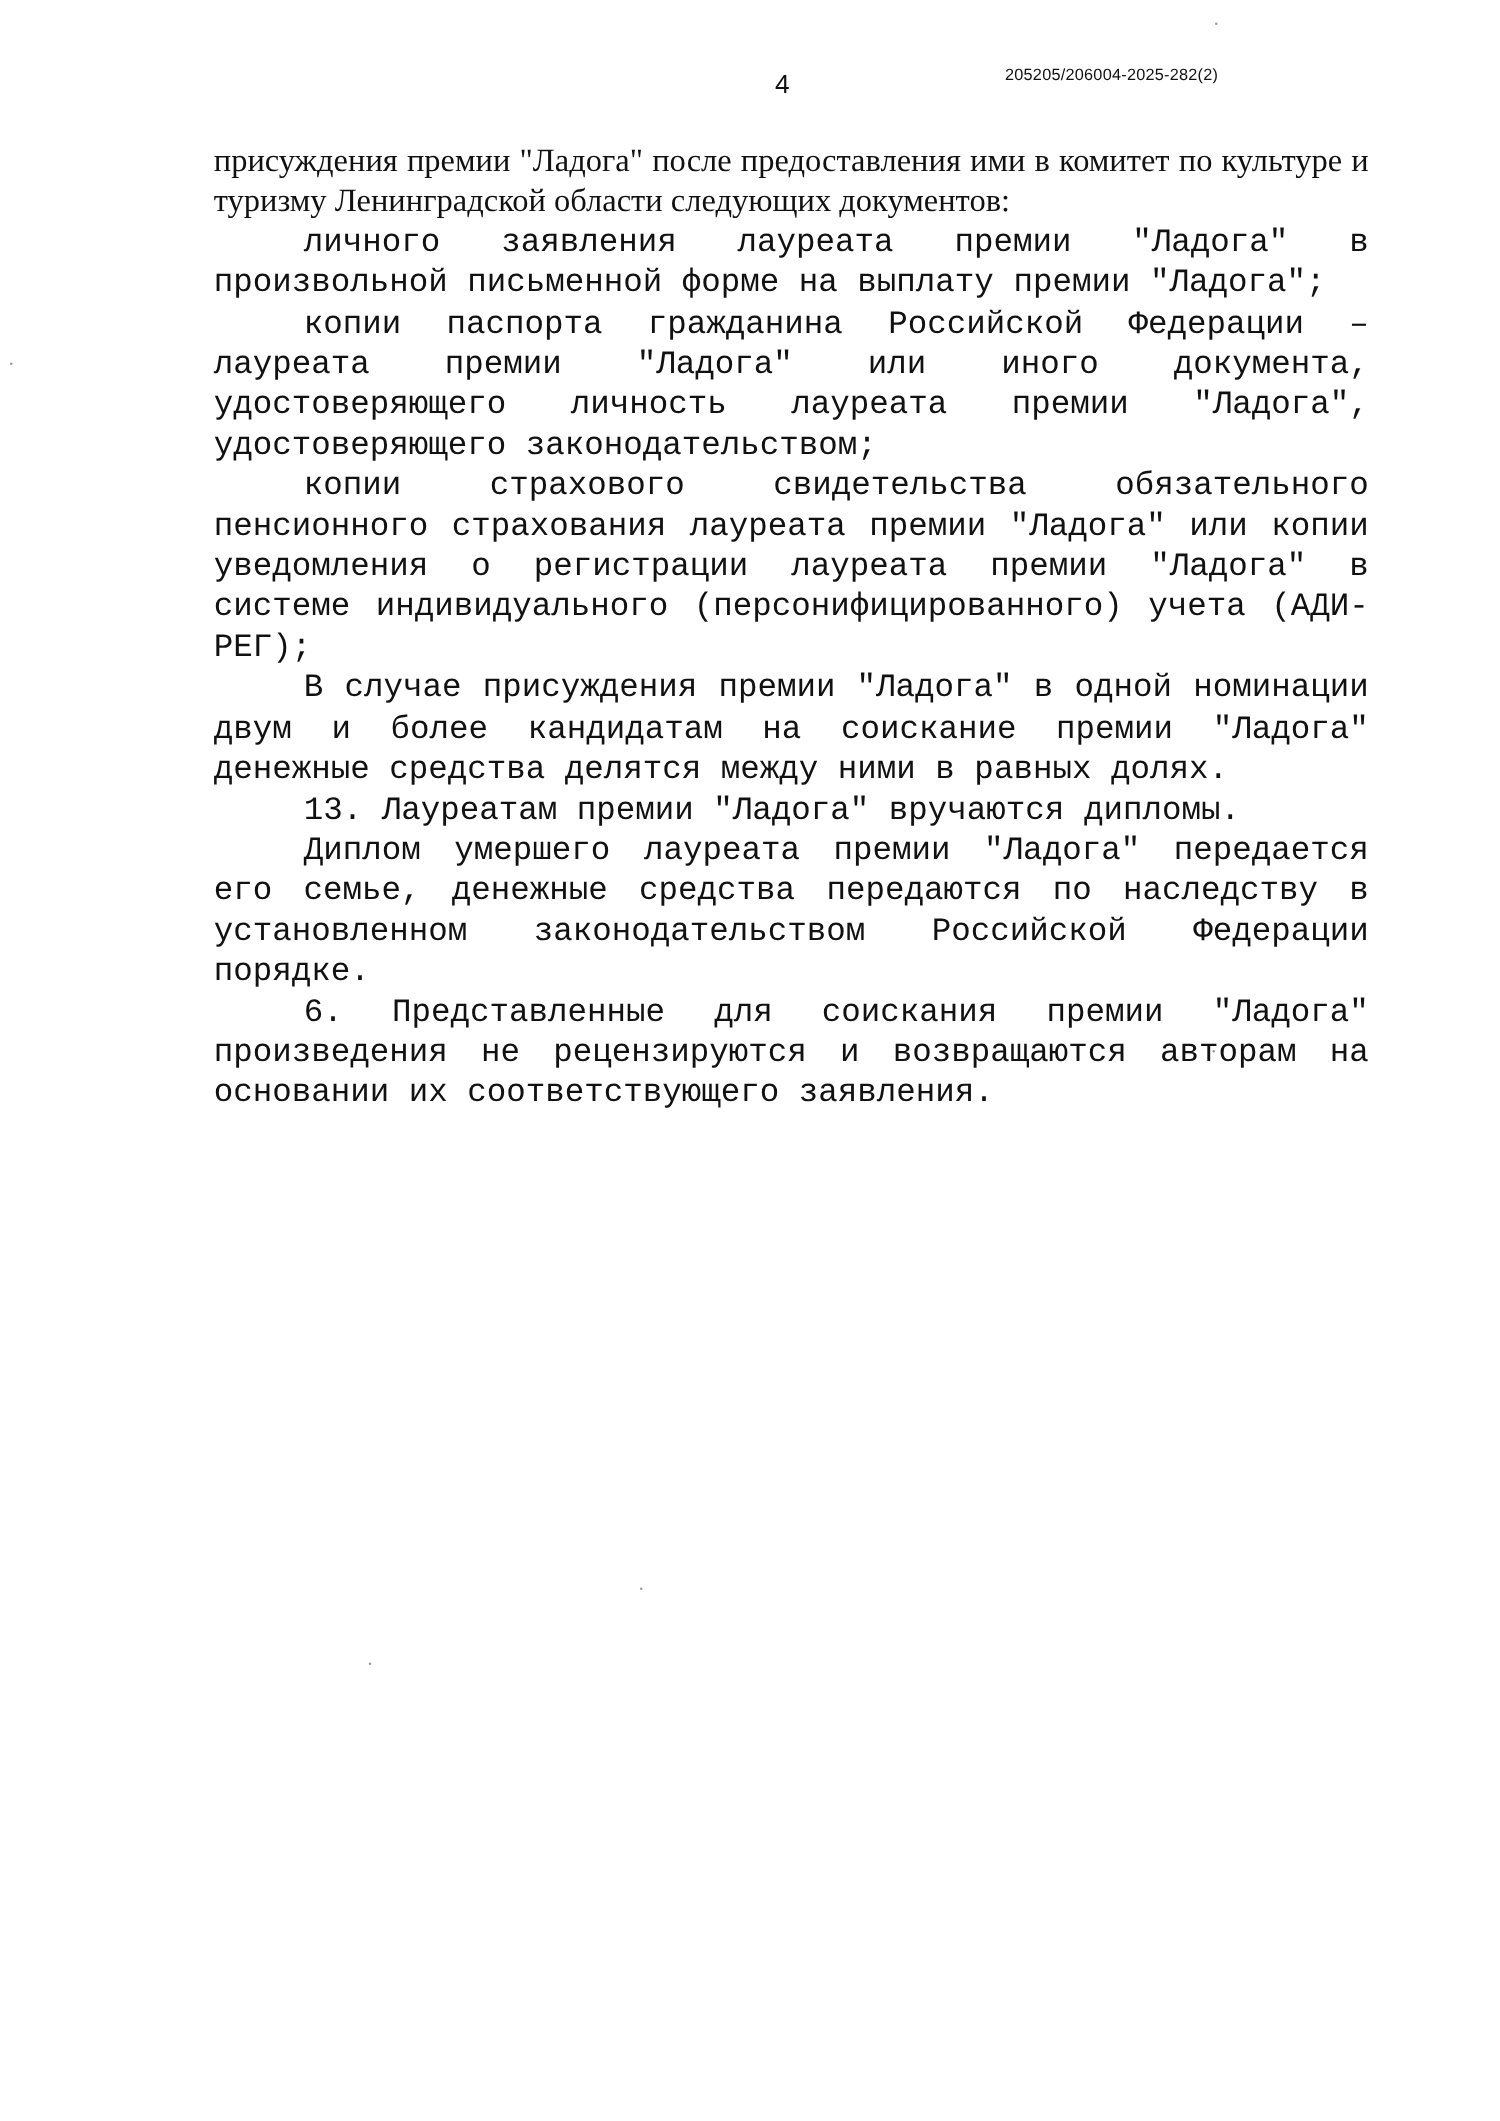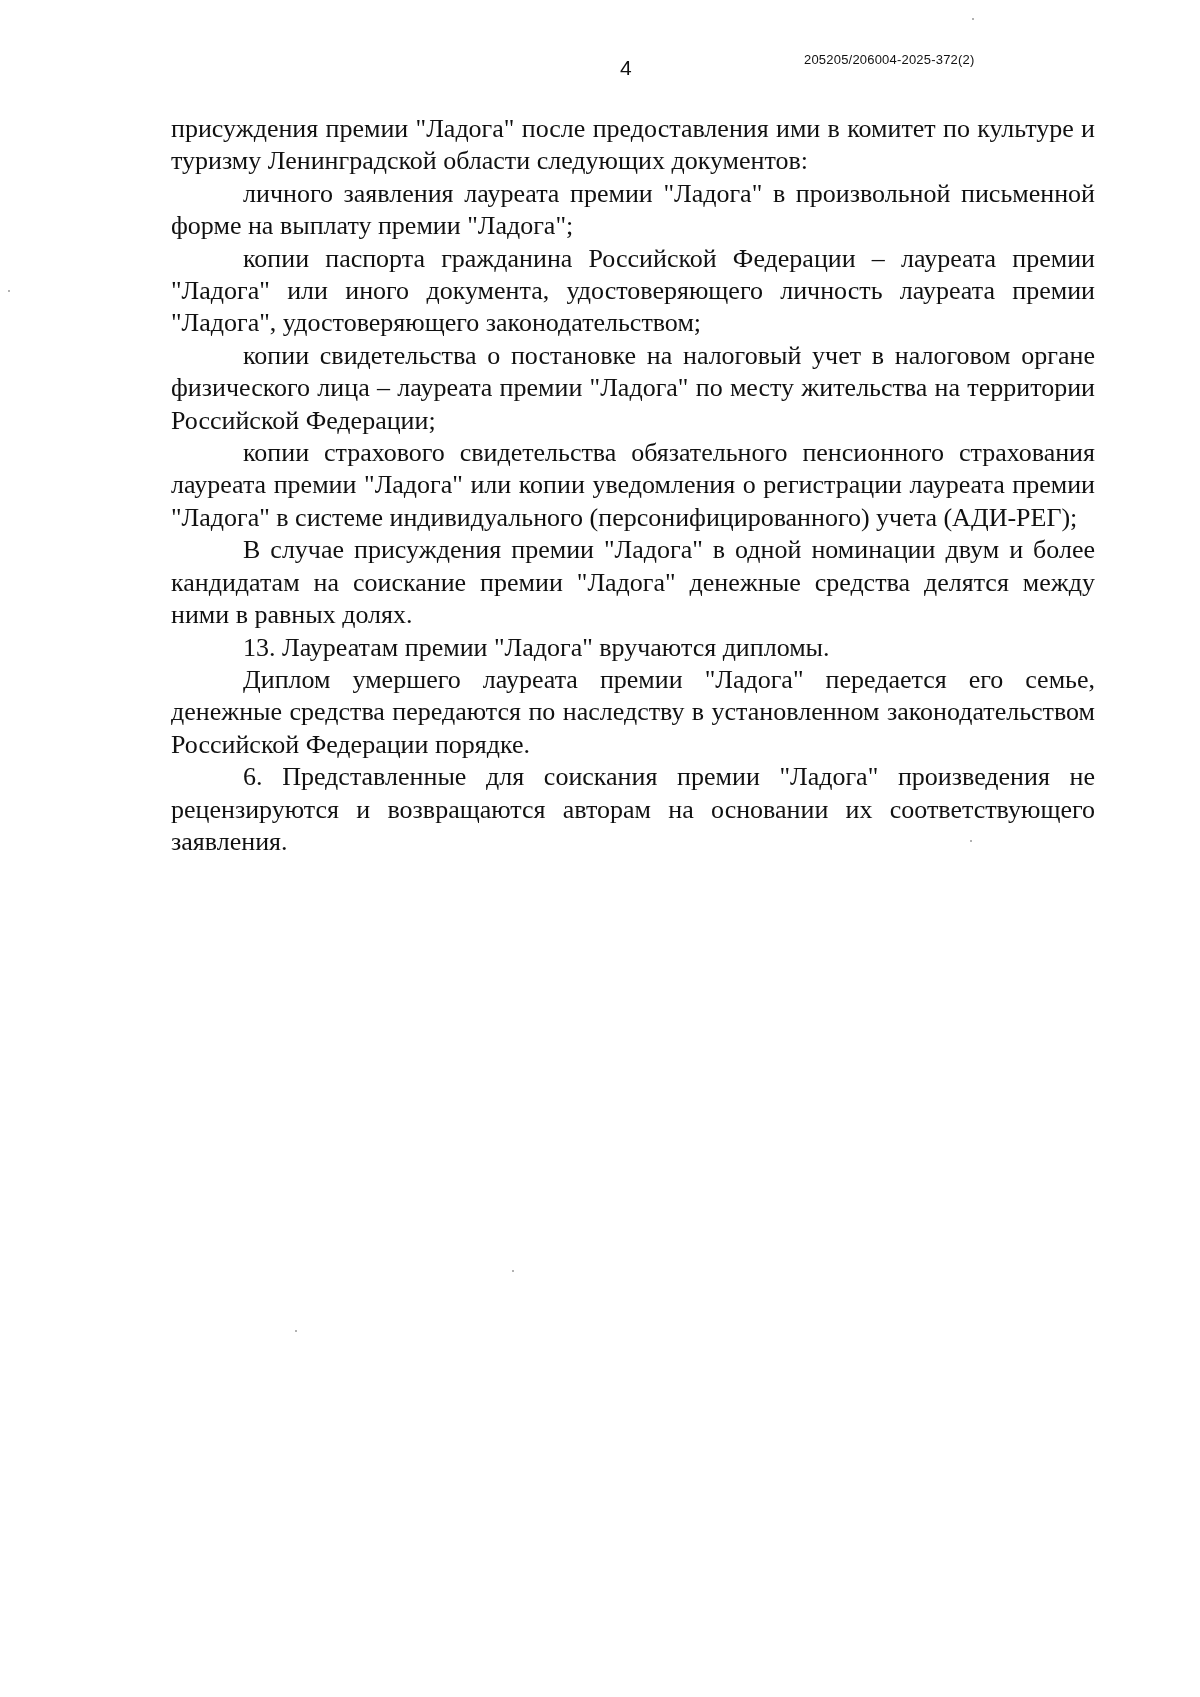--- a/index.html
+++ b/index.html
@@ -33,40 +33,39 @@
       width: 924px;
     }
     .para {
       margin: 0;
       font-size: 26px;
       line-height: 32.4px;
       text-align: justify;
       text-align-last: left;
       transform-origin: left top;
     }
-    .para.indent { text-indent: 72px; }
+    .para.indent { text-indent: 72px; font-family: Liberation Mono, monospace; }
     .para.noindent { text-indent: 0; }
     .specks span {
       position: absolute;
       width: 2px; height: 2px;
       background: #999;
       border-radius: 1px;
     }
   </style>
 </head>
 <body>
 
 <div class="page-number">4</div>
-<div class="doc-id">205205/206004-2025-372(2)</div>
+<div class="doc-id">205205/206004-2025-282(2)</div>
 
 <div class="body-text">
   <p class="para noindent">присуждения премии "Ладога" после предоставления ими в комитет по культуре и туризму Ленинградской области следующих документов:</p>
   <p class="para indent">личного заявления лауреата премии "Ладога" в произвольной письменной форме на выплату премии "Ладога";</p>
   <p class="para indent">копии паспорта гражданина Российской Федерации – лауреата премии "Ладога" или иного документа, удостоверяющего личность лауреата премии "Ладога", удостоверяющего законодательством;</p>
-  <p class="para indent">копии свидетельства о постановке на налоговый учет в налоговом органе физического лица – лауреата премии "Ладога" по месту жительства на территории Российской Федерации;</p>
   <p class="para indent">копии страхового свидетельства обязательного пенсионного страхования лауреата премии "Ладога" или копии уведомления о регистрации лауреата премии "Ладога" в системе индивидуального (персонифицированного) учета (АДИ-РЕГ);</p>
   <p class="para indent">В случае присуждения премии "Ладога" в одной номинации двум и более кандидатам на соискание премии "Ладога" денежные средства делятся между ними в равных долях.</p>
   <p class="para indent">13. Лауреатам премии "Ладога" вручаются дипломы.</p>
   <p class="para indent">Диплом умершего лауреата премии "Ладога" передается его семье, денежные средства передаются по наследству в установленном законодательством Российской Федерации порядке.</p>
   <p class="para indent">6. Представленные для соискания премии "Ладога" произведения не рецензируются и возвращаются авторам на основании их соответствующего заявления.</p>
 </div>
 
 <div class="specks">
   <span style="left:972px;top:18px;"></span>
   <span style="left:8px;top:290px;"></span>

